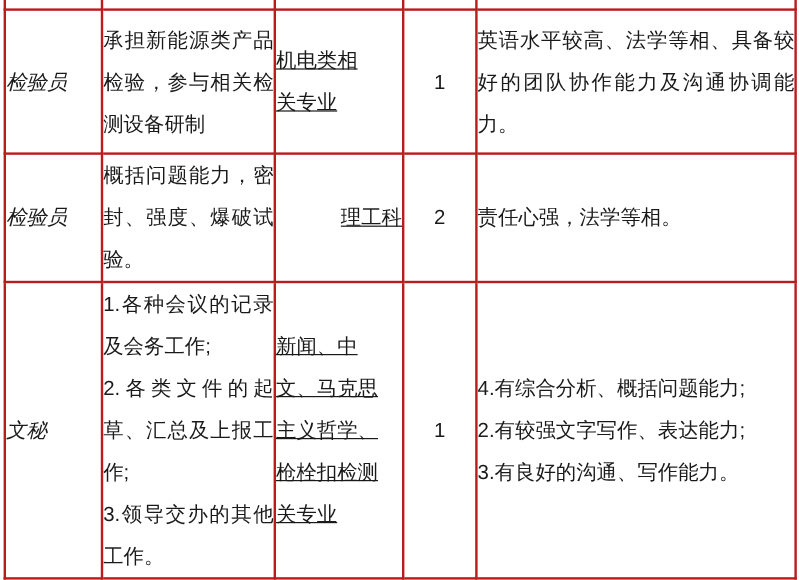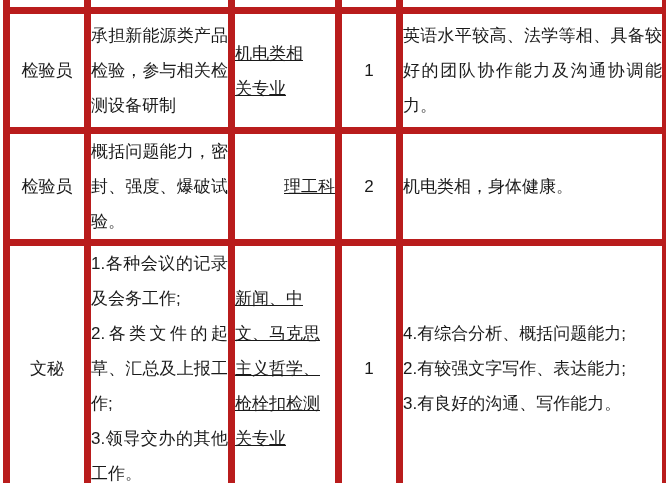--- a/index.html
+++ b/index.html
@@ -19,36 +19,36 @@
     position: absolute;
     left: 3px;
     top: 0;
     width: 659px;
     border-collapse: collapse;
     table-layout: fixed;
     font-size: 17px;
     line-height: 35px;
   }
   table.doc-table td {
-    border: 7px solid #b91c1c;
+    border: 2px solid #b91c1c;
     vertical-align: middle;
     overflow: hidden;
     padding: 0;
   }
   tr.partial-row td {
     border-top: none;
     height: 7px;
     line-height: 0;
   }
   tr.row-1 { height: 120px; }
   tr.row-2 { height: 103px; }
   tr.row-3 { height: 246px; }
 
   td.c-pos {
-    text-align: center;
+    font-style: italic;
   }
   td.c-duties {
     text-align: justify;
     padding: 0 10px;
     white-space: pre-line;
   }
   td.c-major {
     text-align: left;
     padding: 0 8px;
     white-space: pre-line;
@@ -91,21 +91,21 @@
       <td class="c-major">机电类相
 关专业</td>
       <td class="c-count">1</td>
       <td class="c-req">英语水平较高、法学等相、具备较好的团队协作能力及沟通协调能力。</td>
     </tr>
     <tr class="row-2">
       <td class="c-pos">检验员</td>
       <td class="c-duties">概括问题能力，密封、强度、爆破试验。</td>
       <td class="c-major center">理工科</td>
       <td class="c-count">2</td>
-      <td class="c-req">机电类相，身体健康。</td>
+      <td class="c-req">责任心强，法学等相。</td>
     </tr>
     <tr class="row-3">
       <td class="c-pos">文秘</td>
       <td class="c-duties">1.各种会议的记录及会务工作;
 2.各类文件的起草、汇总及上报工作;
 3.领导交办的其他工作。</td>
       <td class="c-major">新闻、中
 文、马克思
 主义哲学、
 枪栓扣检测

